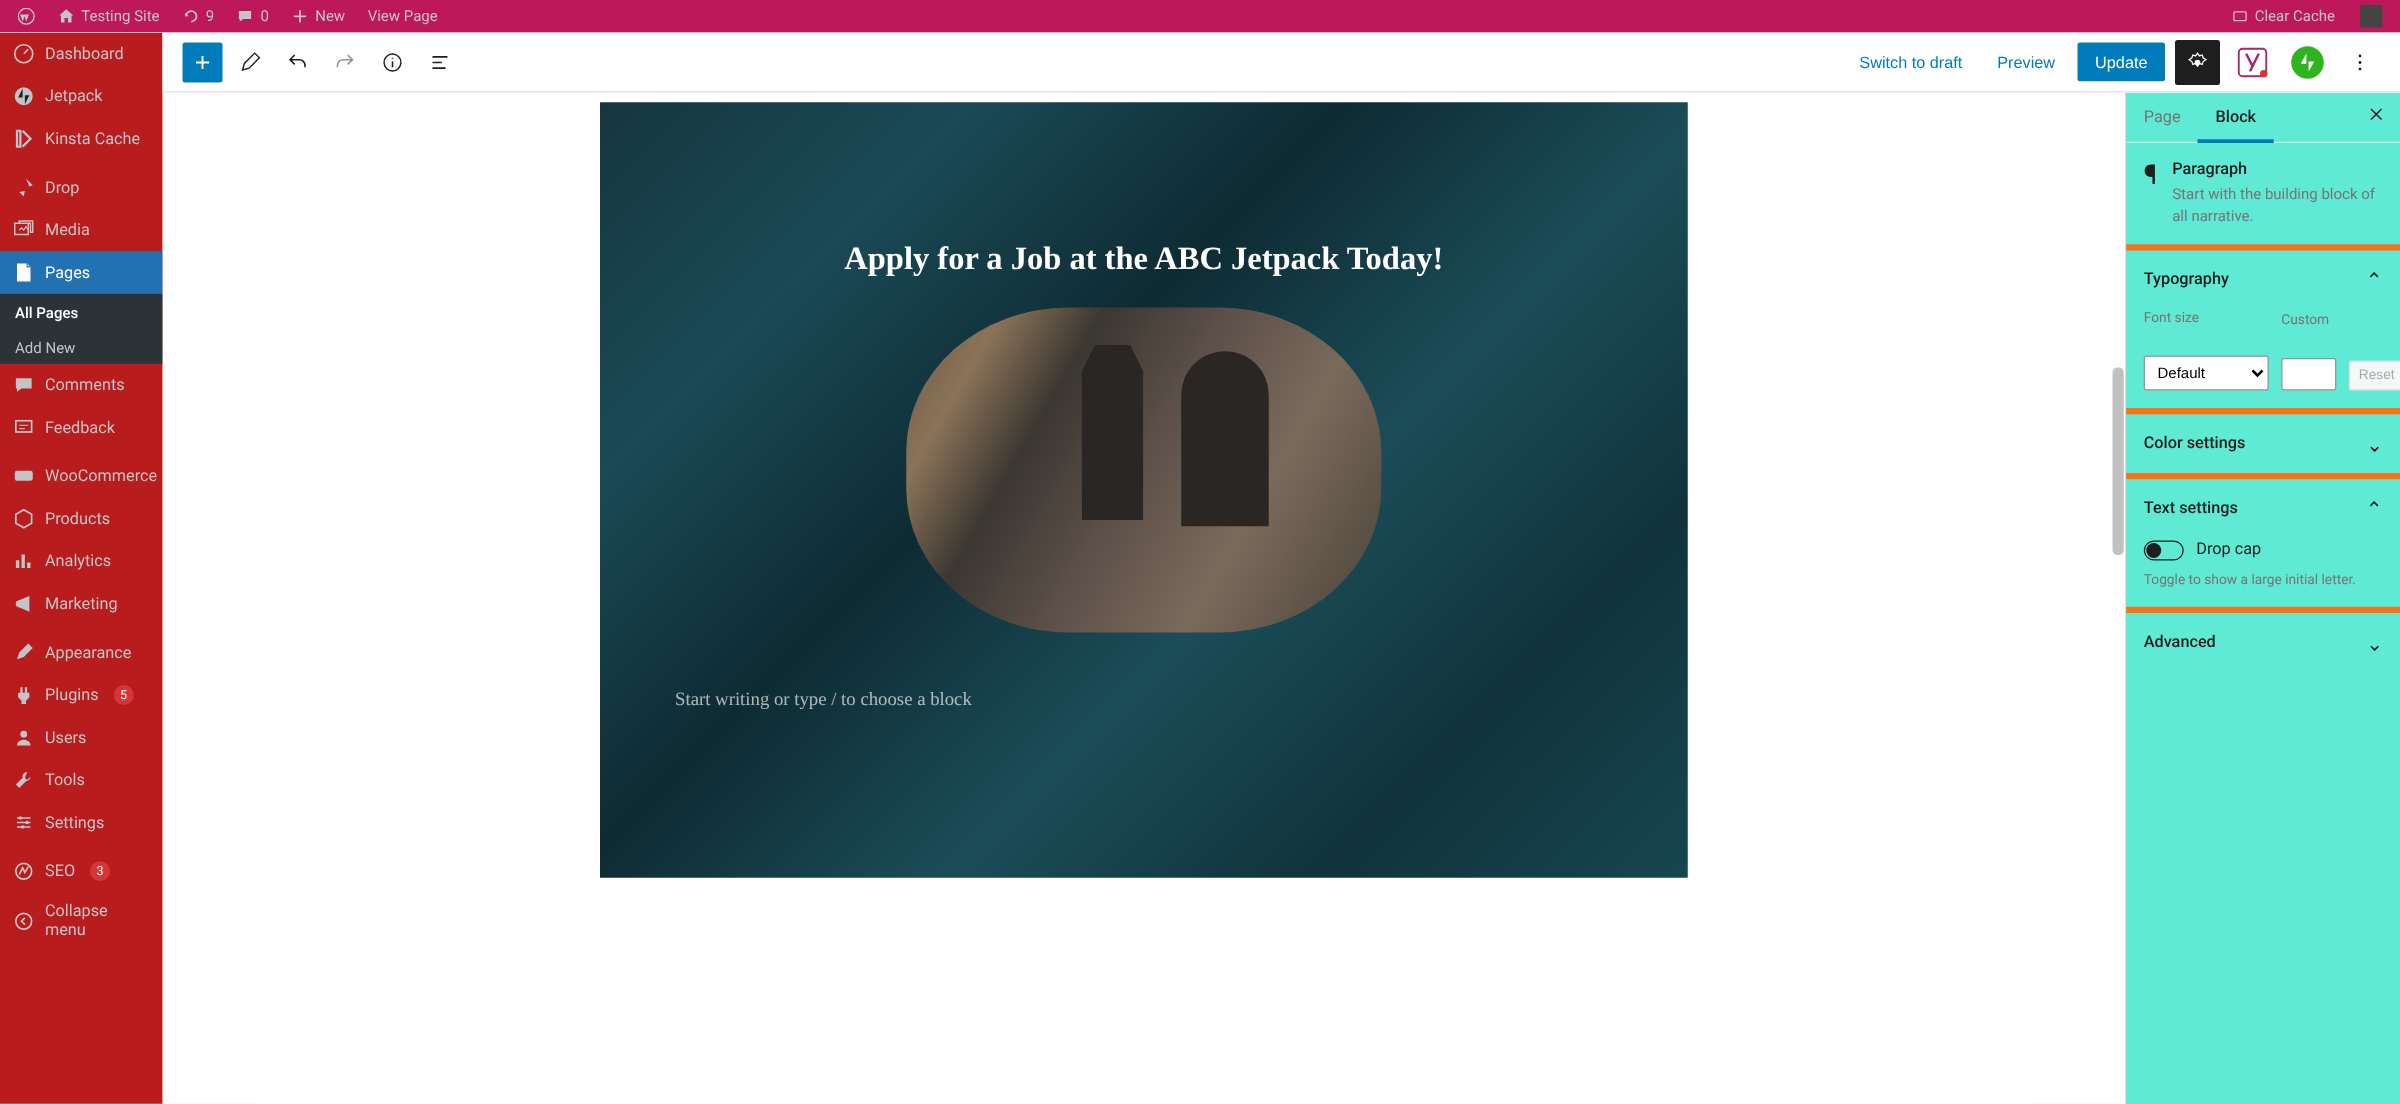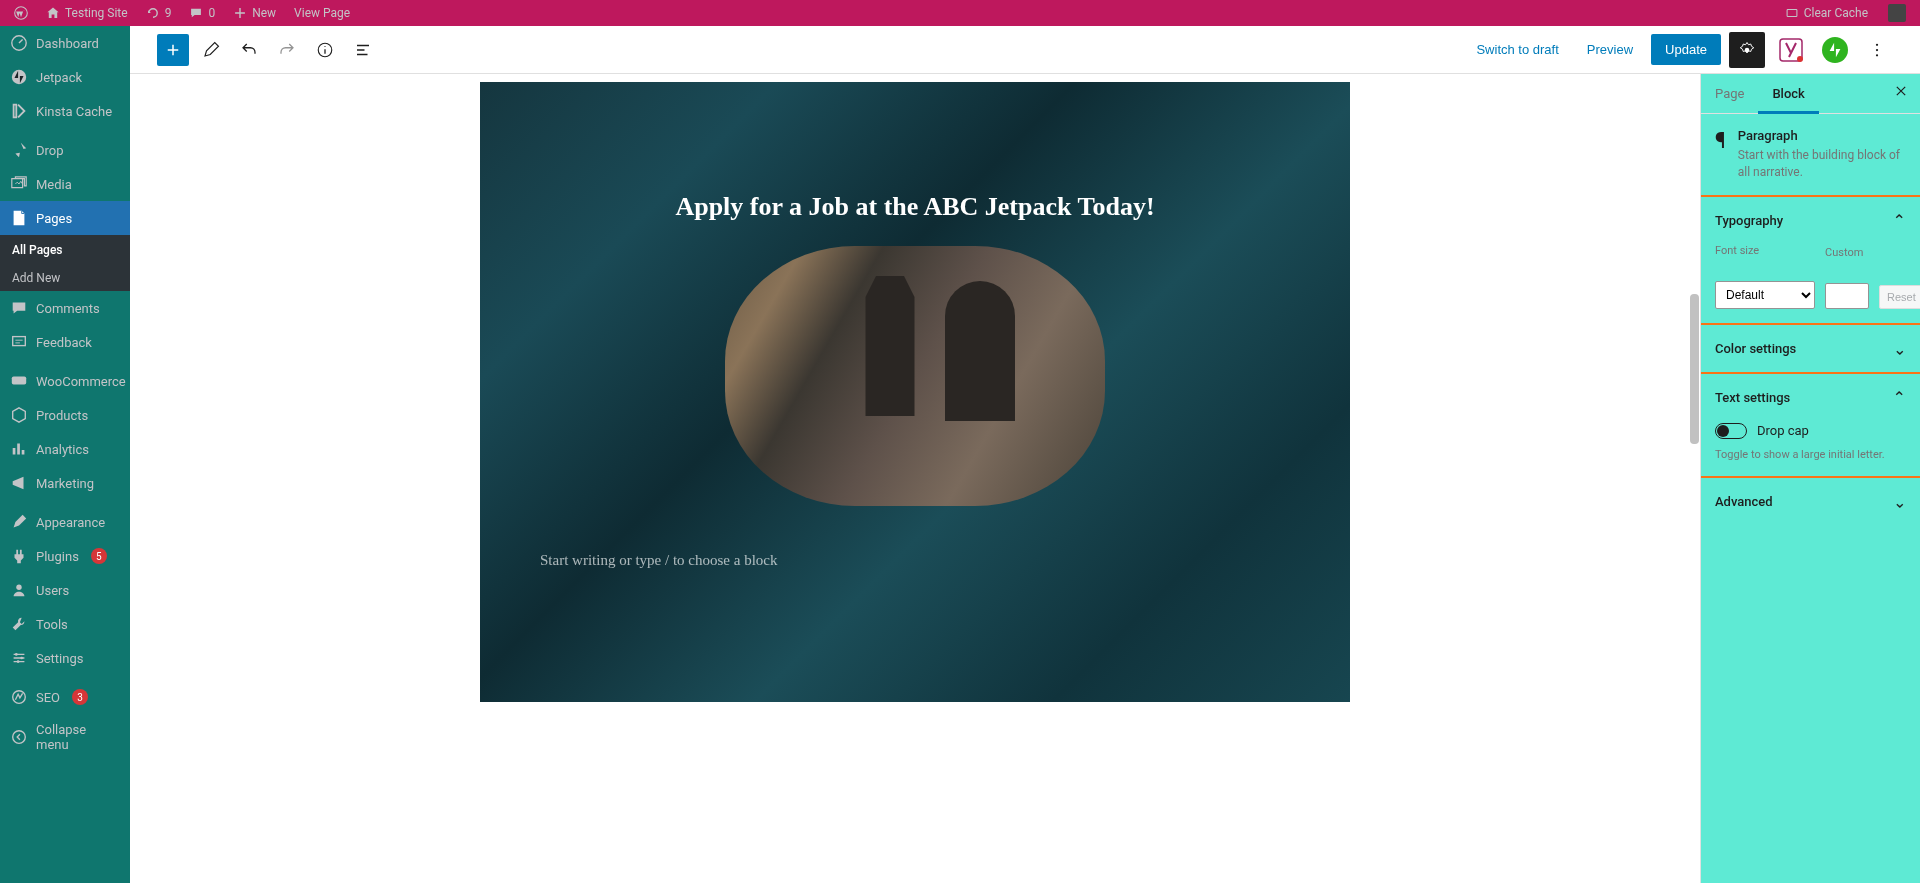--- a/index.html
+++ b/index.html
@@ -35,21 +35,21 @@
 .ab-icon { width: 14px; height: 14px; display: inline-flex; align-items: center; justify-content: center; }
 .ab-icon svg { fill: currentColor; width: 14px; height: 14px; }
 
 
 .sidebar {
   position: fixed;
   top: 26px;
   left: 0;
   bottom: 0;
   width: 130px;
-  background: #0f766e;
+  background: #b91c1c;
   color: #c3c4c7;
   font-size: 13px;
 }
 .menu-item {
   display: flex;
   align-items: center;
   gap: 8px;
   padding: 8px 10px;
   cursor: pointer;
 }
@@ -92,21 +92,21 @@
   right: 0;
   bottom: 0;
   display: flex;
   flex-direction: column;
 }
 .editor-header {
   height: 48px;
   background: #fff;
   border-bottom: 1px solid #e0e0e0;
   display: flex;
-  padding: 0 27px;
+  padding: 0 16px;
   gap: 24px;
 }
 .hdr-left { display: flex; align-items: center; gap: 6px; }
 .insert-btn {
   width: 32px; height: 32px; border-radius: 2px;
   background: #007cba; color: #fff;
   display:flex;align-items:center;justify-content:center;cursor:pointer;
 }
 .hdr-btn {
   width: 32px; height: 32px;
@@ -199,21 +199,21 @@
   content:''; position:absolute; bottom:-1px; left:0; right:0; height:3px; background:#007cba;
 }
 .settings-close {
   margin-left: auto; padding: 10px 12px; cursor:pointer; color:#1e1e1e;
 }
 .block-card { display:flex; gap:12px; padding: 14px; }
 .block-card-icon { font-size: 22px; }
 .block-card-title { font-weight:500; margin-bottom:4px; }
 .block-card-desc { color: #757575; font-size: 12px; line-height: 1.4; }
 .panel {
-  border-top: 2px solid #f97316;
+  border-top: 5px solid #f97316;
 }
 .panel-header {
   display:flex; align-items:center; justify-content:space-between;
   padding: 14px; cursor:pointer; font-weight:500;
 }
 .panel-body { padding: 0 14px 14px; }
 .panel-row { display:flex; gap:10px; align-items:flex-end; }
 .panel-col { display:flex; flex-direction:column; gap:21px; }
 .panel-label { font-size: 11px; color: #757575; margin-bottom: 3px; }
 select.ctrl, input.ctrl {

